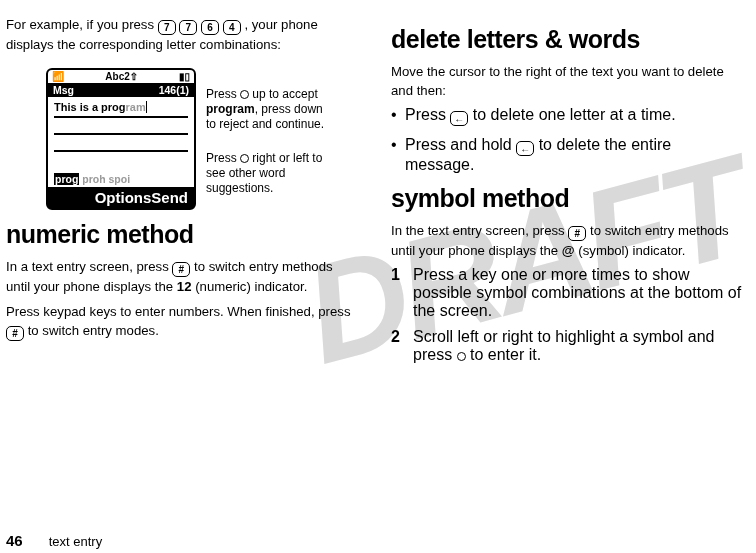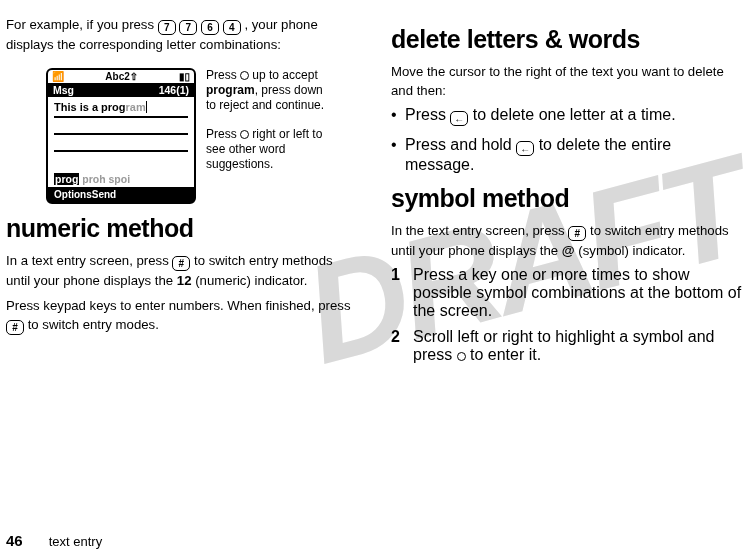--- a/index.html
+++ b/index.html
@@ -90,30 +90,30 @@
   .ph-bar {
     background:#000; color:#fff; display:flex; justify-content:space-between;
     padding: 1px 5px; font-weight:700; font-size:10.5px;
   }
   .ph-body { padding: 4px 6px 2px 6px; }
   .ph-line { border-bottom:2px solid #000000; height:17px; font-size:11px; font-weight:700; }
   .ph-line .gray { color:#9a9a9a; font-weight:700; }
   .ph-sugg { padding: 2px 6px; font-size:10.5px; font-weight:700; color:#9a9a9a; }
   .ph-sugg .sel { background:#000; color:#fff; padding:0 1px;text-align:center; }
   .ph-soft {
-    background:#000; color:#fff; display:flex; justify-content:flex-start;
-    padding:2px 6px; font-weight:700; font-size:10px;
+    background:#000; color:#fff; display:flex; justify-content:flex-end;
+    padding:2px 6px; font-weight:700; font-size:15px;
   }
   .annot {
     margin-left: 10px;
     font-size: 12px;
     line-height: 1.25;
     font-family: Arial Narrow, Arial, sans-serif;
   }
-  .annot-block { margin-bottom: 14px; max-width:130px; }
+  .annot-block { margin-bottom: 14px; max-width:130px;margin-top:19px; }
   .footer {
     position:absolute;
     bottom:4px; left:6px;
     font-size:13px;
     display:flex; align-items:baseline; gap:26px;
   }
   .footer .pn { font-weight:700; font-size:15px; }
   .cursor-line {
     display:inline-block;
     width:1px; height:12px;

